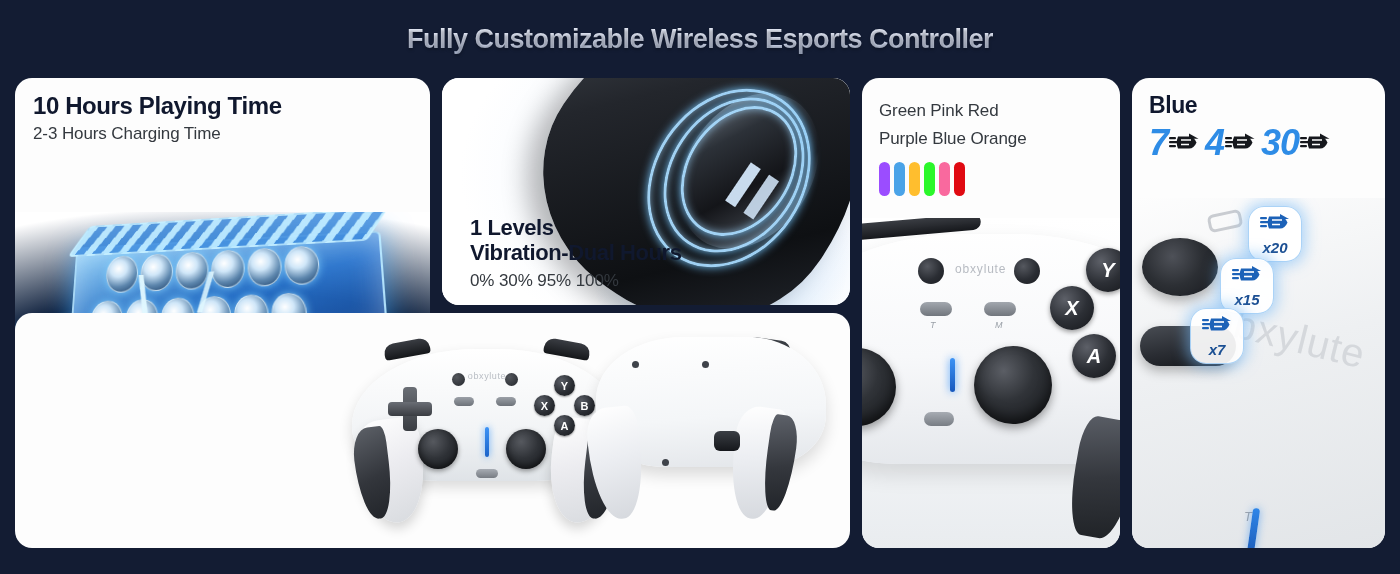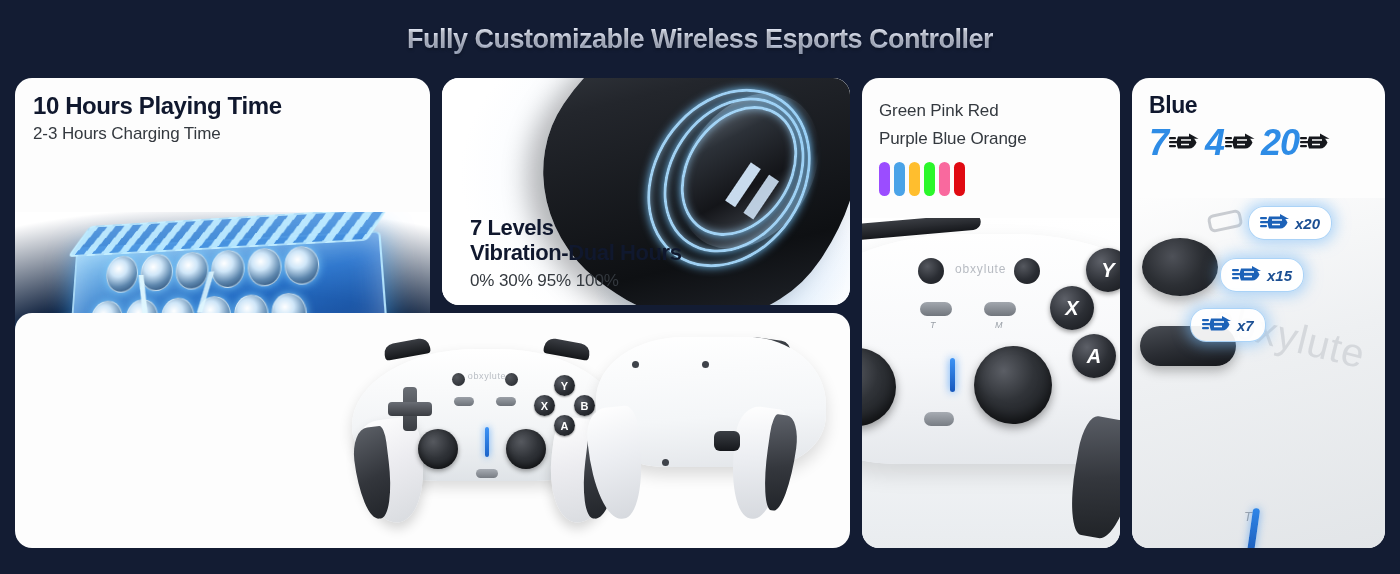--- a/index.html
+++ b/index.html
@@ -409,20 +409,21 @@
     border-radius: 4px; background: linear-gradient(180deg,#2f86e8,#1b5cba);
     transform: rotate(8deg);
     box-shadow: 0 0 8px rgba(50,140,240,.6);
   }
   .badge {
     position: absolute; display: flex; align-items: center; gap: 5px;
     padding: 5px 11px; border-radius: 16px;
     background: rgba(255,255,255,.92);
     border: 1px solid rgba(150,200,245,.8);
     box-shadow: 0 0 14px 4px rgba(120,185,245,.55);
+    flex-direction: column;
   }
   .badge-txt { font-size: 15px; font-style: italic; font-weight: bold; color: #1b4f93; }
   .bd-20 { left: 116px; top: 8px; }
   .bd-15 { left: 88px; top: 60px; }
   .bd-7  { left: 58px; top: 110px; }
 </style>
 </head>
 <body>
 
 <div class="title-bar">
@@ -470,21 +471,21 @@
       <div class="grip-bg"></div>
       <div class="grip-halo"></div>
       <div class="grip-body"></div>
       <div class="grip-cap"></div>
       <div class="ring r-a"></div>
       <div class="ring r-b"></div>
       <div class="ring r-c"></div>
       <div class="notch-bits"></div>
     </div>
     <div class="pad">
-      <div class="h1">7 Levels</div>
+      <div class="h1">1 Levels</div>
       <div class="h1">Vibration-Dual Hours</div>
       <div class="sub">0% 30% 95% 100%</div>
     </div>
   </div>
 
   <div class="card" id="card-modes">
     <div class="pads-scene">
 
       <div class="ctrl ctrl-front">
         <div class="shoulder sh-l"></div>
@@ -641,21 +642,21 @@
                 <rect x="0" y="9" width="9" height="2.2" rx="1"></rect>
                 <rect x="0" y="13" width="7" height="2.2" rx="1"></rect>
                 <path d="M9 4.5 L20 4.5 Q25 4.5 27.5 10.5 Q25 16.5 20 16.5 L9 16.5 Q6.5 10.5 9 4.5 Z"></path>
                 <path d="M20 1.5 L29.5 6.8 L20 6.8 Z"></path>
               </g>
               <path d="M12 8 L22 8" stroke="#ffffff" stroke-width="1.7" fill="none"></path>
               <path d="M12 12.5 L20 12.5" stroke="#ffffff" stroke-width="1.7" fill="none"></path>
             </svg>
           </div>
           <div class="turbo-item">
-            <span class="turbo-num">20</span>
+            <span class="turbo-num">30</span>
             <svg class="turbo-ico" viewBox="0 0 30 22">
               <g fill="#16181d">
                 <rect x="0" y="5" width="7" height="2.2" rx="1"></rect>
                 <rect x="0" y="9" width="9" height="2.2" rx="1"></rect>
                 <rect x="0" y="13" width="7" height="2.2" rx="1"></rect>
                 <path d="M9 4.5 L20 4.5 Q25 4.5 27.5 10.5 Q25 16.5 20 16.5 L9 16.5 Q6.5 10.5 9 4.5 Z"></path>
                 <path d="M20 1.5 L29.5 6.8 L20 6.8 Z"></path>
               </g>
               <path d="M12 8 L22 8" stroke="#ffffff" stroke-width="1.7" fill="none"></path>
               <path d="M12 12.5 L20 12.5" stroke="#ffffff" stroke-width="1.7" fill="none"></path>

